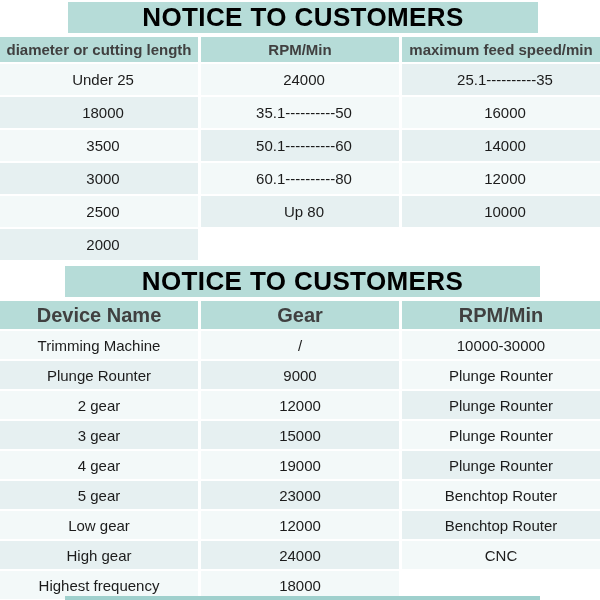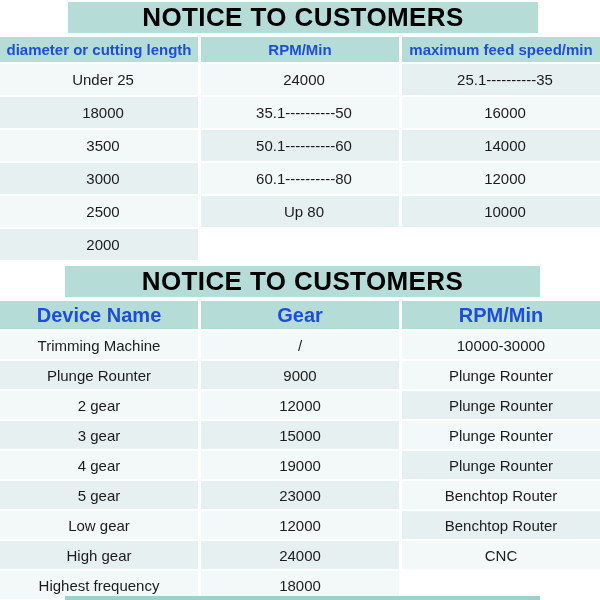--- a/index.html
+++ b/index.html
@@ -26,21 +26,21 @@
     gap: 2px 3px;
     background: #ffffff;
     width: 600px;
   }
   .cell {
     display: flex; align-items: center; justify-content: center;
     white-space: nowrap;
   }
   .th {
     background: var(--banner-bg, #b6dcd8);
-    font-weight: bold; color: #1d4ed8;
+    font-weight: bold; color: #404040;
   }
   .t1 .th { height: 25px; font-size: 15px; }
   .t2 .th { height: 28px; font-size: 20px; }
   .td {
     background: var(--row-light, #f3f9f9);
     font-size: 15px; color: var(--text, #1c1c1c);
   }
   .td.alt { background: var(--row-shaded, #e6f0f1); }
   .t1 .td { height: 31px; padding-left: 8px; }
   .t2 .td { height: 28px; }

